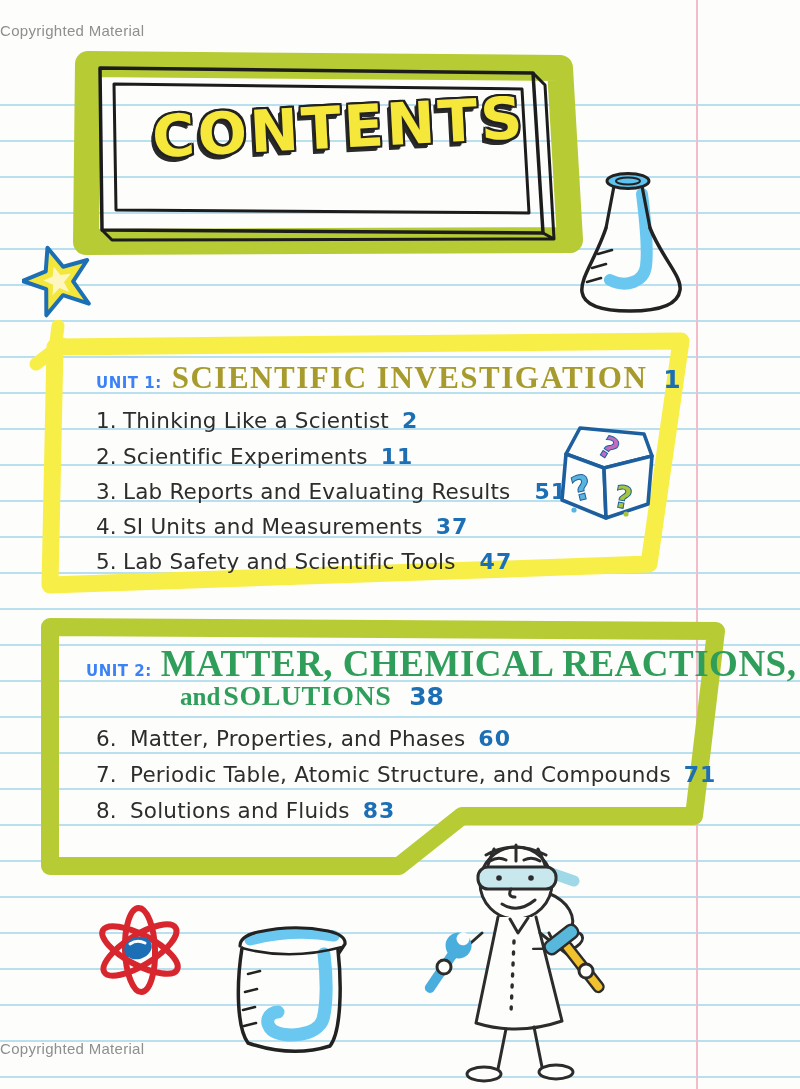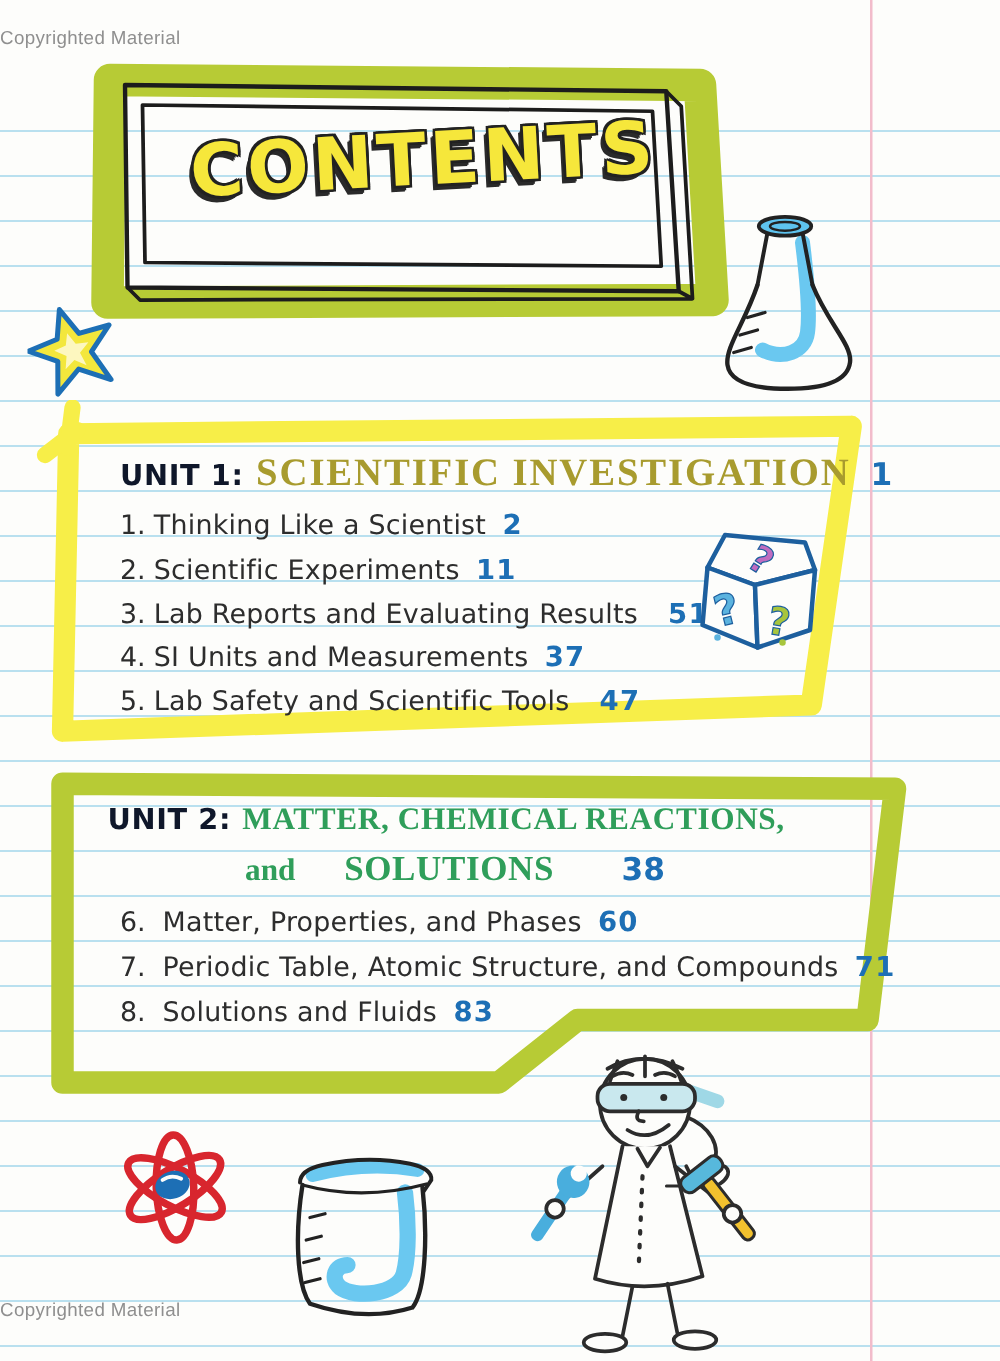--- a/index.html
+++ b/index.html
@@ -15,29 +15,29 @@
   .copyright.bottom{top:1040px;}
   svg.ill,svg.frame{position:absolute;}
   
   .contents-title{position:absolute;left:152px;top:94px;width:356px;text-align:center;
     font-weight:bold;font-size:58px;letter-spacing:3px;color:#f6e73b;transform:rotate(-3deg);
     text-shadow:2px 0 0 #222,-2px 0 0 #222,0 2px 0 #222,0 -2px 0 #222,
       -2px 2px 0 #222,2px 2px 0 #222,-2px -2px 0 #222,2px -2px 0 #222,
       -4px 5px 0 #2a2a2a,-3px 4px 0 #2a2a2a;}
   
   .unit-heading{position:absolute;display:flex;align-items:baseline;white-space:nowrap;}
-  .unit-label{font-weight:bold;font-size:23px;color:#0f172a;letter-spacing:.5px;}
+  .unit-label{font-weight:bold;font-size:15px;color:#3b82f6;letter-spacing:.5px;}
   .unit-title{font-family:"Liberation Serif",serif;font-weight:bold;}
   .unit-page{font-weight:bold;color:#1d6fb5;}
   #u1-heading{left:96px;top:360px;}
   #u1-heading .unit-title{color:#a89b2e;font-size:31px;margin-left:10px;letter-spacing:1.5px;}
   #u1-heading .unit-page{font-size:25px;margin-left:16px;}
   #u2-heading-1{left:86px;top:642px;}
-  #u2-heading-1 .unit-title{color:#2f9e5a;font-size:25px;margin-left:9px;letter-spacing:.5px;}
-  #u2-heading-2{left:196px;top:680px;gap:36px;}
+  #u2-heading-1 .unit-title{color:#2f9e5a;font-size:37px;margin-left:9px;letter-spacing:.5px;}
+  #u2-heading-2{left:180px;top:680px;}
   .and-word{font-family:"Liberation Serif",serif;font-weight:bold;color:#2f9e5a;font-size:25px;}
   #u2-heading-2 .unit-title{color:#2f9e5a;font-size:28px;margin-left:3px;letter-spacing:.5px;}
   #u2-heading-2 .unit-page{font-size:25px;margin-left:18px;}
   
   .toc-row{position:absolute;left:96px;display:flex;align-items:baseline;white-space:nowrap;
     color:#2d2d2d;font-size:21.5px;}
   .rnum{width:27px;}
   .toc-row.u2 .rnum{width:34px;}
   .rtitle{letter-spacing:.2px;}
   .rpage{margin-left:13px;color:#1d6fb5;font-weight:bold;font-size:22px;letter-spacing:1px;}

